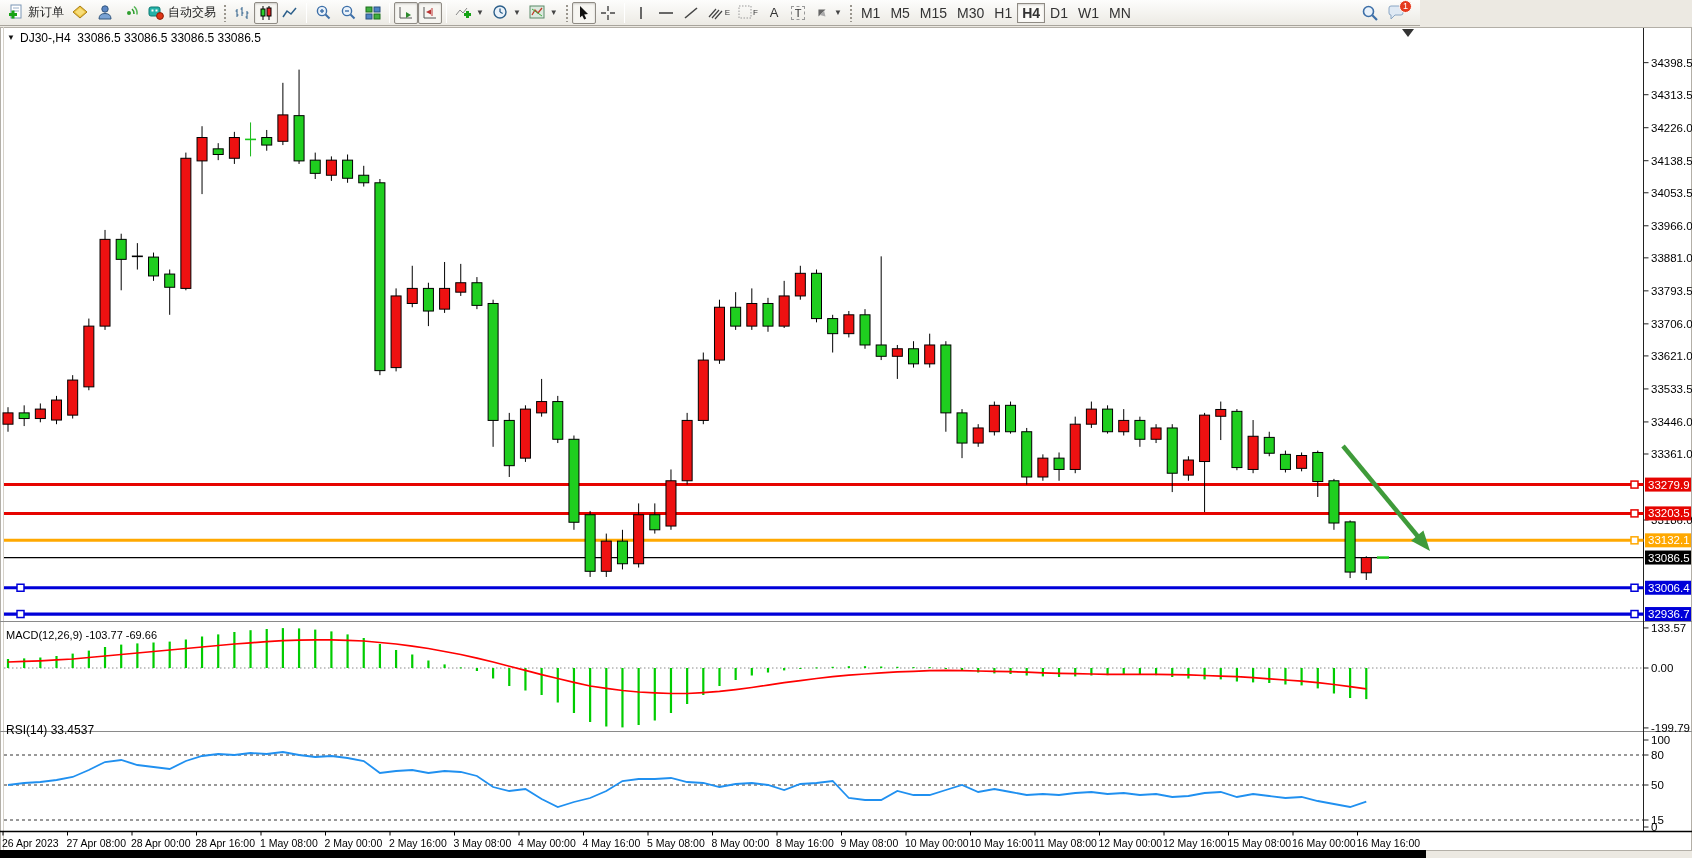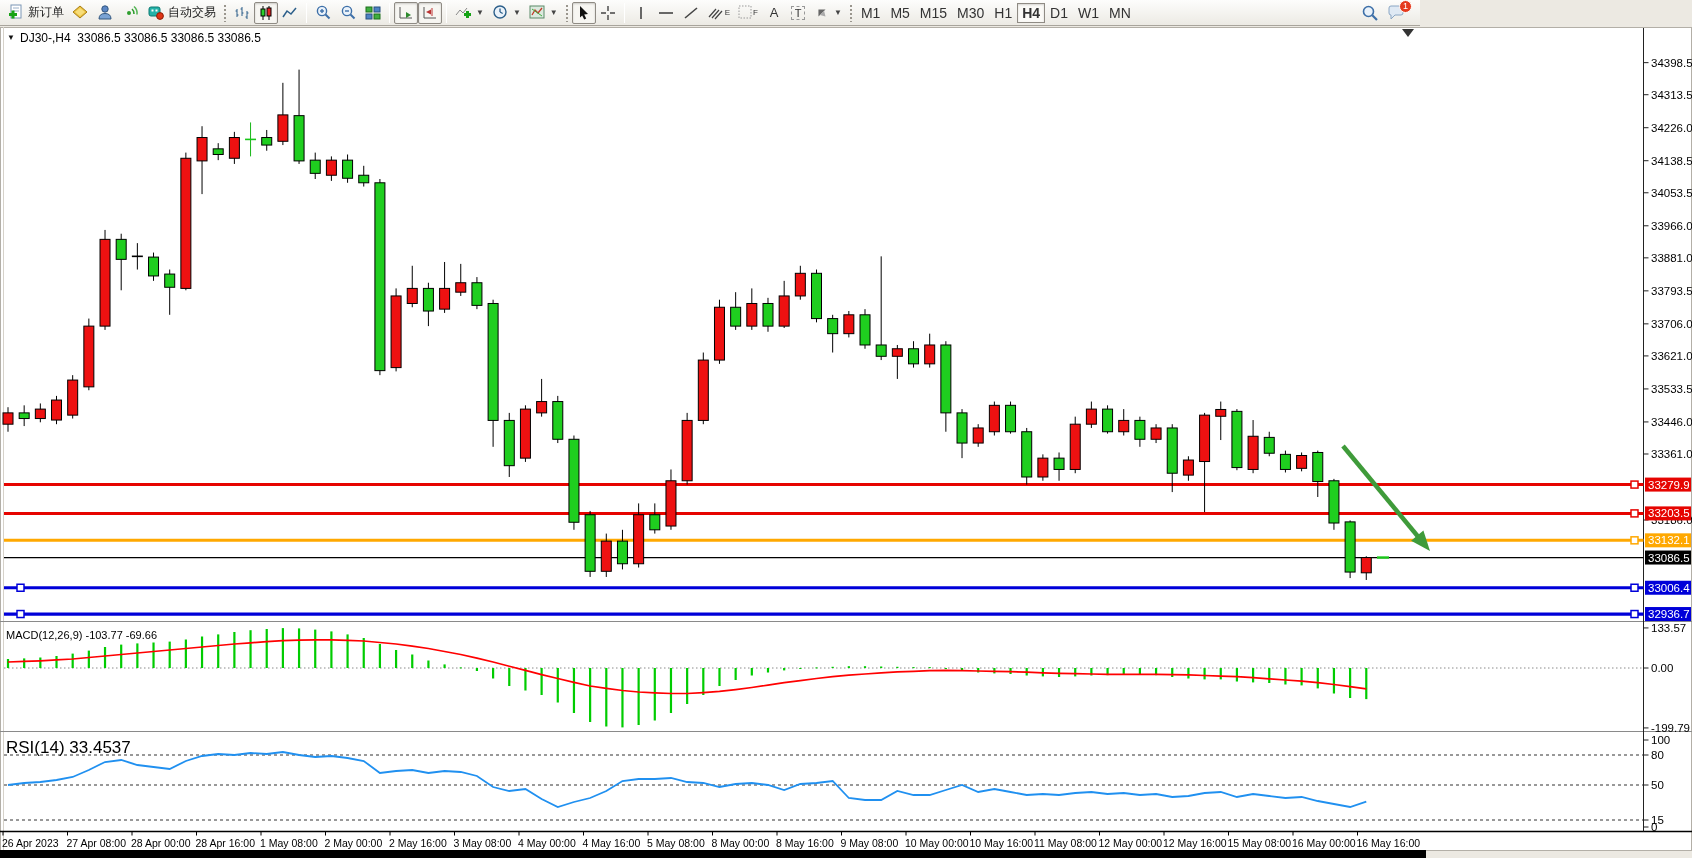--- a/index.html
+++ b/index.html
@@ -32,21 +32,21 @@
   .badge { position:absolute; top:-4px; right:-6px; background:#e53a1e; color:#fff; border-radius:50%;
     width:13px; height:13px; font-size:9px; display:flex; align-items:center; justify-content:center; border:1px solid #fff;}
   .icon-wrap { position:relative; display:flex; }
 
   
   #chart-window { position:absolute; left:0; top:27px; width:1692px; height:824px; background:#fff; }
   #chart-svg { position:absolute; left:0; top:0; }
   #chart-title { position:absolute; left:20px; top:4px; font-size:12px; color:#000; z-index:3; white-space:pre;}
   #title-dd { position:absolute; left:7px; top:6px; font-size:8px; color:#111; z-index:3; }
   #macd-label { position:absolute; left:6px; top:602px; font-size:11px; color:#000; z-index:3; }
-  #rsi-label  { position:absolute; left:6px; top:711px; font-size:17px; color:#000; z-index:3; }
+  #rsi-label  { position:absolute; left:6px; top:696px; font-size:12px; color:#000; z-index:3; }
   #taskbar-edge { position:absolute; left:0; top:850px; width:1426px; height:8px; background:#000; z-index:4; }
 
   svg text { font-family:"Liberation Sans", sans-serif; }
 </style>
 </head>
 <body>
 
 <div id="toolbar">
   <div class="tb-btn">
     <svg width="17" height="17">

